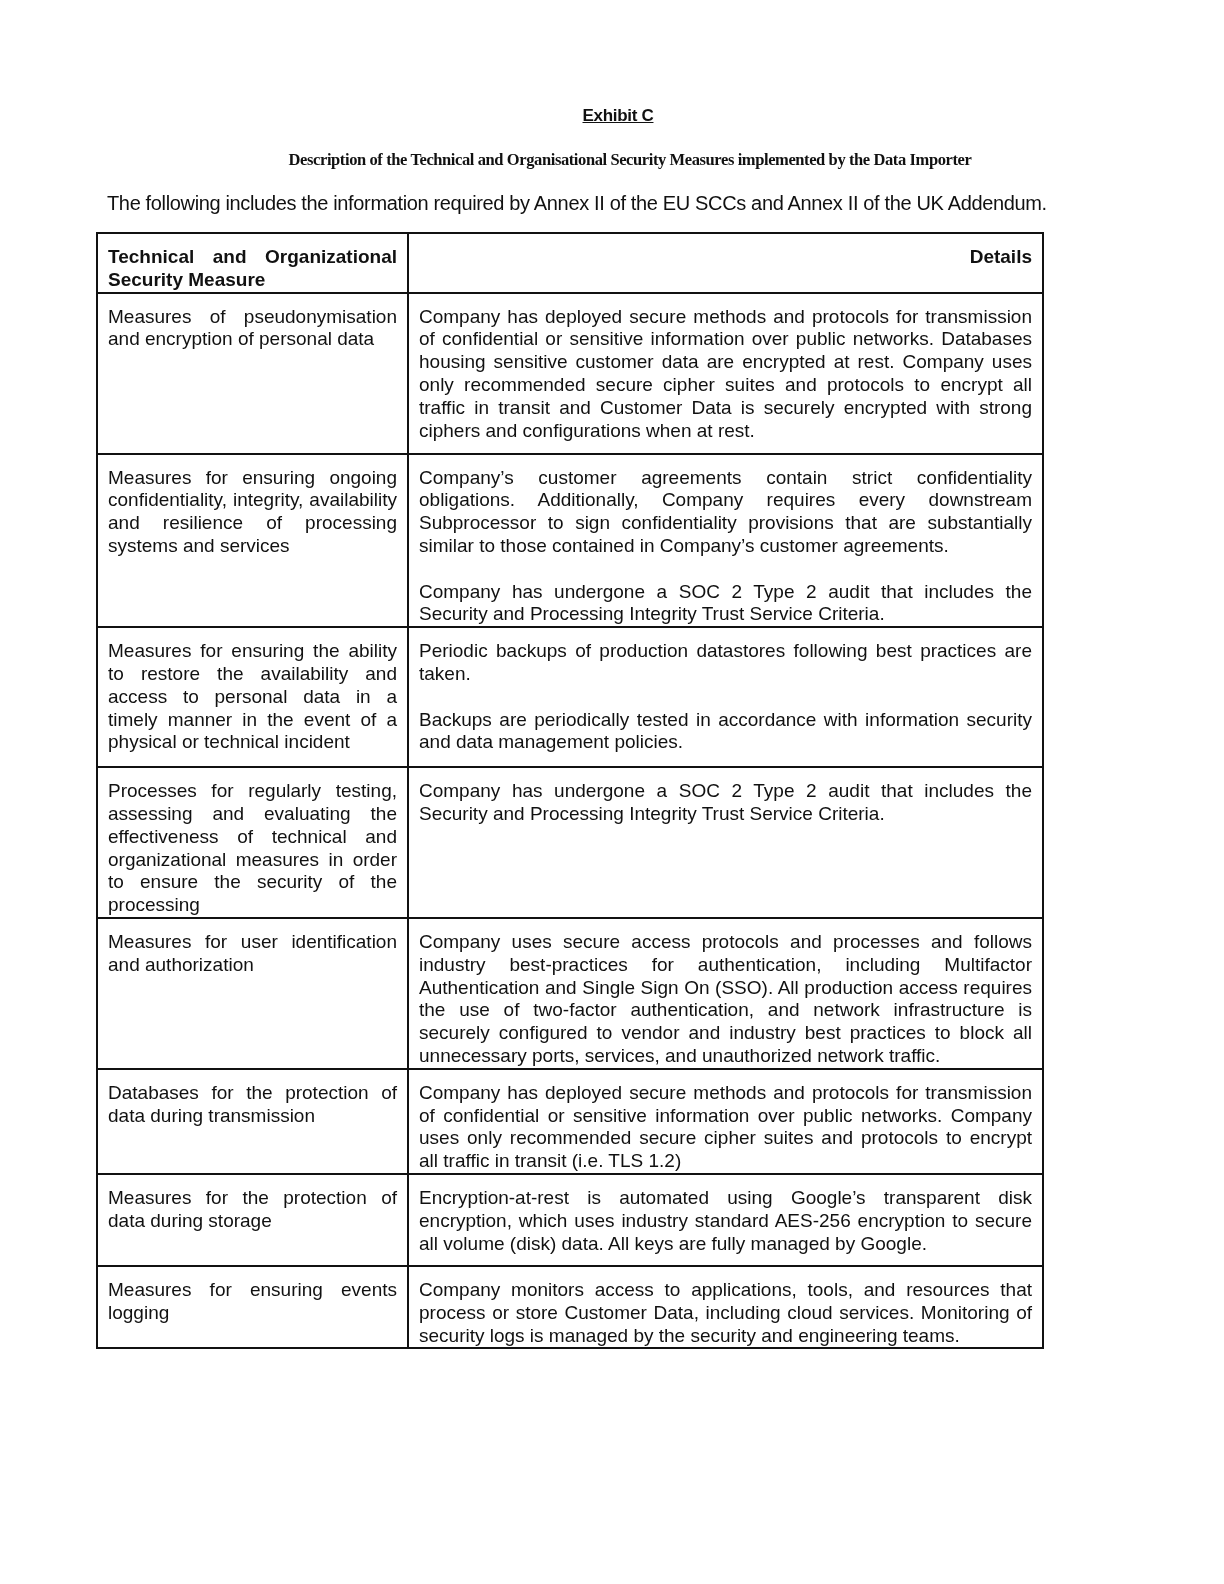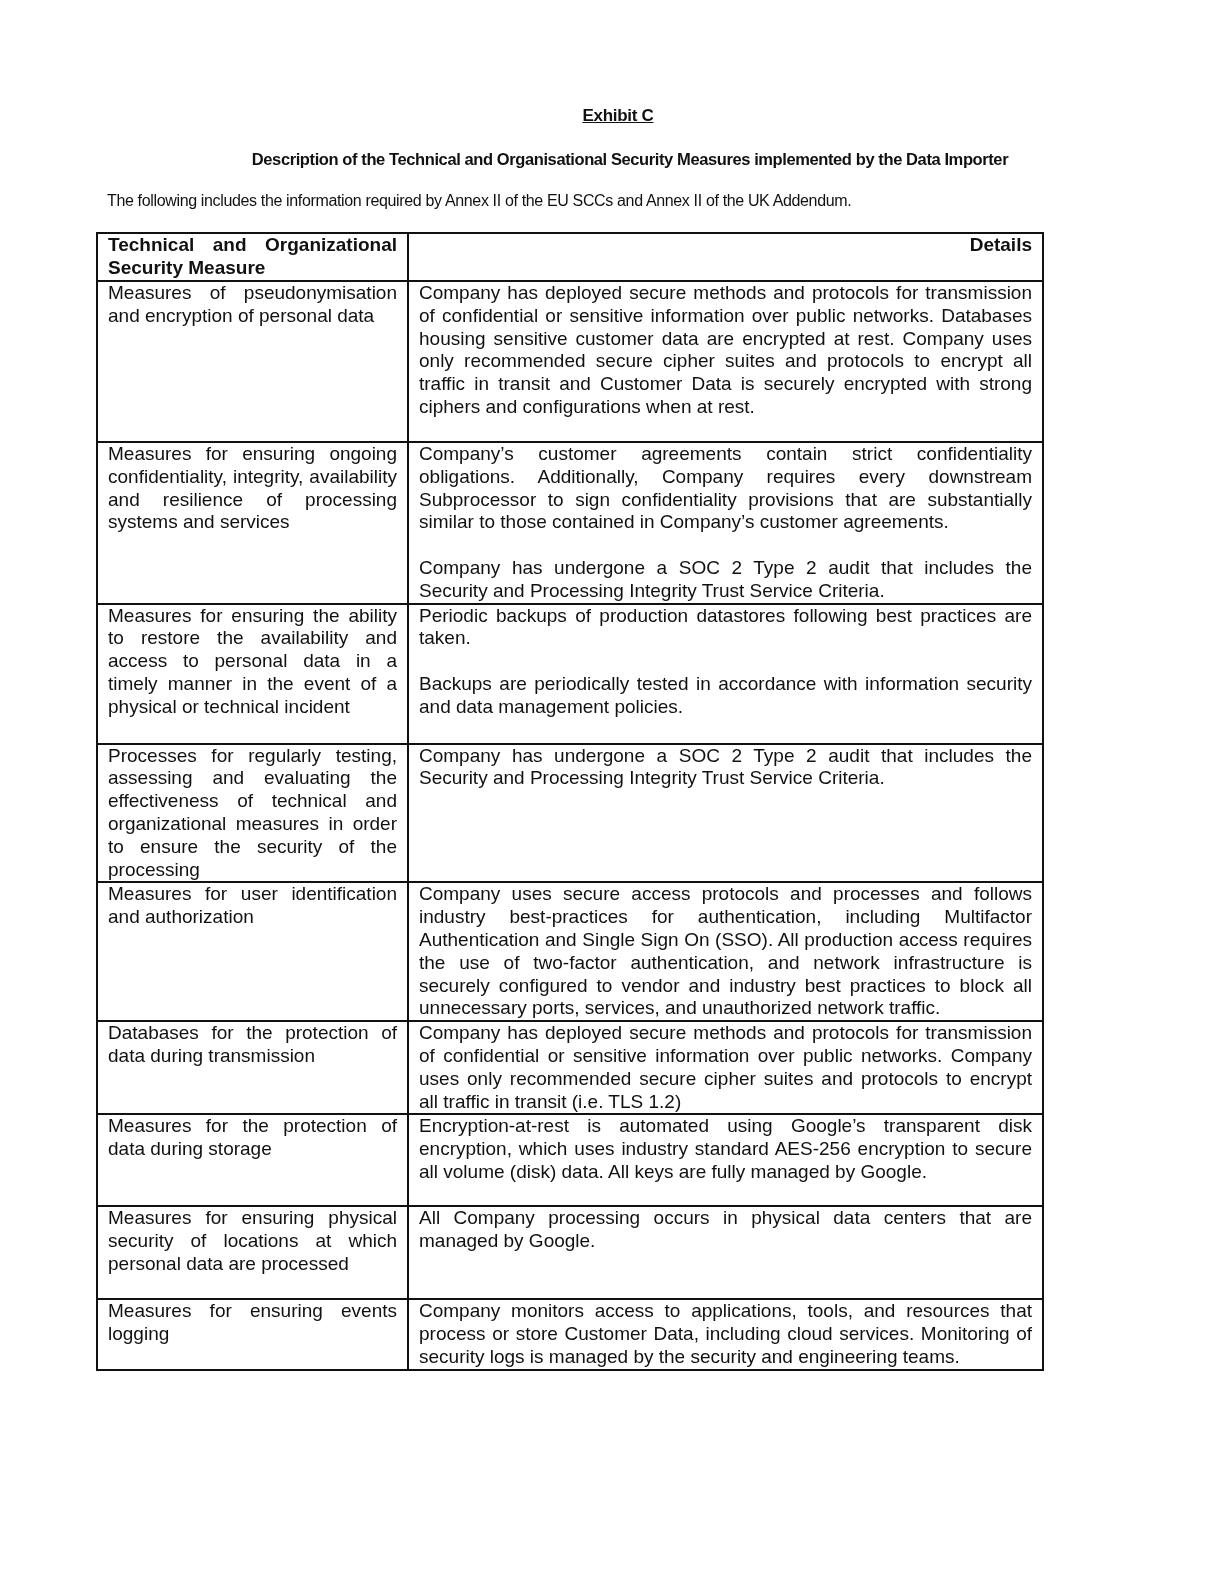--- a/index.html
+++ b/index.html
@@ -4,33 +4,33 @@
 <style>
   html, body { margin: 0; padding: 0; background: #ffffff; }
   body { width: 1224px; height: 1584px; position: relative; overflow: hidden; color: #111; }
   .exhibit-title {
     position: absolute; top: 106px; left: 12px; width: 1212px; text-align: center;
     font-family: "Liberation Sans", sans-serif; font-weight: bold; font-size: 17px;
     text-decoration: underline; letter-spacing: -0.3px;
   }
   .subtitle {
     position: absolute; top: 150px; left: 120px; width: 1020px; text-align: center;
-    font-family: Liberation Sans, sans-serif; font-weight: bold; font-size: 16.5px; letter-spacing: -0.4px;
+    font-family: Liberation Serif, serif; font-weight: bold; font-size: 16.5px; letter-spacing: -0.4px;
   }
   .intro {
     position: absolute; top: 192px; left: 107px; width: 1000px;
-    font-family: "Liberation Sans", sans-serif; font-size: 16px; letter-spacing: -0.35px;
+    font-family: "Liberation Sans", sans-serif; font-size: 20px; letter-spacing: -0.35px;
   }
   table.measures {
     position: absolute; top: 232px; left: 96px; width: 946px;
     border-collapse: collapse; table-layout: fixed;
     font-family: "Liberation Sans", sans-serif; font-size: 19px; line-height: 22.8px;
   }
   table.measures td, table.measures th {
-    border: 2px solid #111; vertical-align: top; padding: 0 10px 0 10px;
+    border: 2px solid #111; vertical-align: top; padding: 12px 10px 0 10px;
     text-align: justify;
   }
   table.measures th { font-weight: bold; text-align: right; }
   col.c1 { width: 311px; }
   col.c2 { width: 635px; }
   .para + .para { margin-top: 22.8px; }
   .left-plain { text-align: center; }
 </style>
 </head>
 <body>
@@ -88,26 +88,20 @@
       <td>
         <div class="para">Company has deployed secure methods and protocols for transmission of confidential or sensitive information over public networks. Company uses only recommended secure cipher suites and protocols to encrypt all traffic in transit (i.e. TLS 1.2)</div>
       </td>
     </tr>
     <tr style="height:92px;">
       <td>Measures for the protection of data during storage</td>
       <td class="left-plain">
         <div class="para">Encryption-at-rest is automated using Google’s transparent disk encryption, which uses industry standard AES-256 encryption to secure all volume (disk) data. All keys are fully managed by Google.</div>
       </td>
     </tr>
-    <tr style="height:93px;">
-      <td>Measures for ensuring physical security of locations at which personal data are processed</td>
-      <td class="left-plain">
-        <div class="para">All Company processing occurs in physical data centers that are managed by Google.</div>
-      </td>
-    </tr>
     <tr style="height:69px;">
       <td>Measures for ensuring events logging</td>
       <td>
         <div class="para">Company monitors access to applications, tools, and resources that process or store Customer Data, including cloud services. Monitoring of security logs is managed by the security and engineering teams.</div>
       </td>
     </tr>
   </tbody>
 </table>
 
 </body></html>

